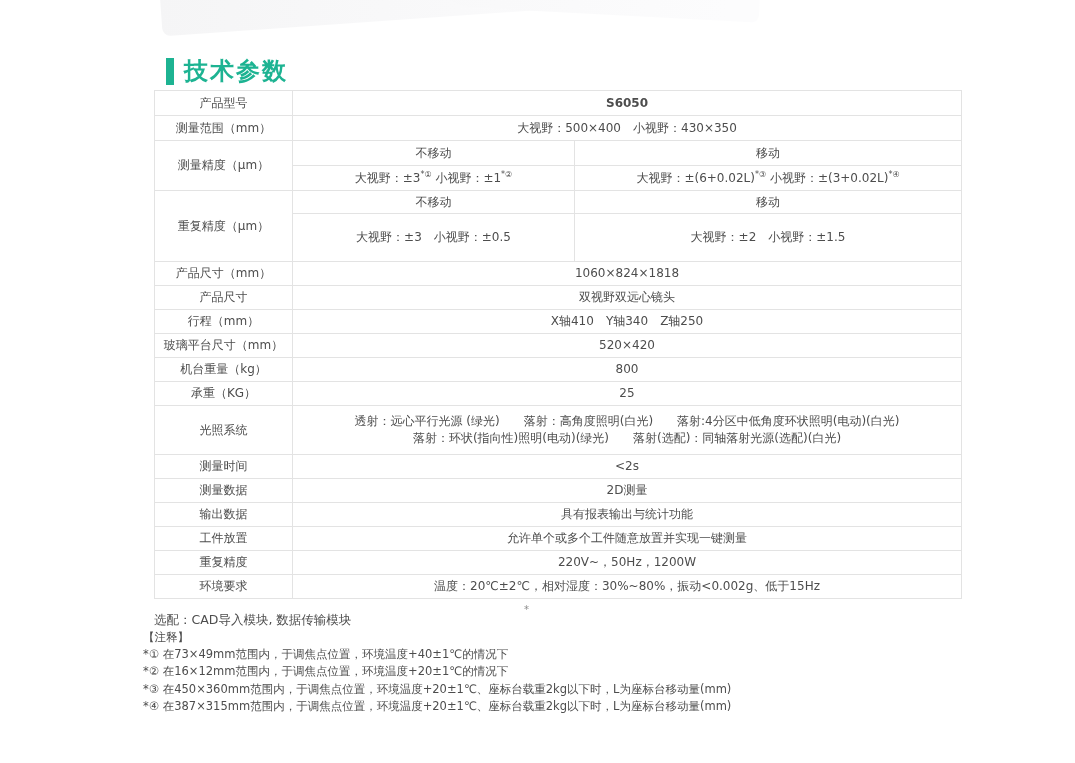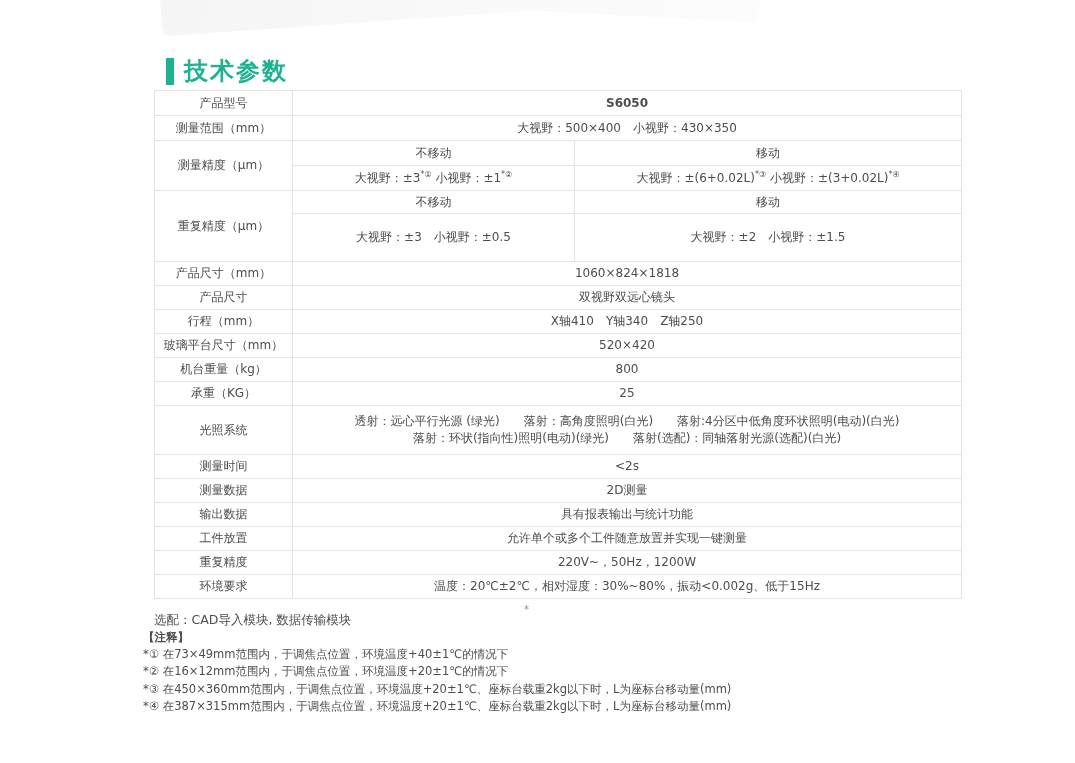--- a/index.html
+++ b/index.html
@@ -37,21 +37,21 @@
   sup { font-size: 8px; line-height: 0; }
 
   
   .footnote-asterisk { position: absolute; left: 524px; top: 604px; font-size: 10px; color: #8a8a8a; }
   .optional-line { position: absolute; left: 154px; top: 612px; width: 834px;
                    text-align: left; font-size: 12.5px; color: #4d4d4d; }
 
   
   .notes { position: absolute; left: 143px; top: 629px; font-size: 11.5px;
            color: #4d4d4d; line-height: 17.2px; }
-  .notes .note-title { font-weight: bold; }
+  .notes .note-title { font-weight: normal; }
 </style>
 </head>
 <body>
 
 <div class="page">
 
   <div class="deco-1"></div>
   <div class="deco-2"></div>
 
   <div class="section-title">

